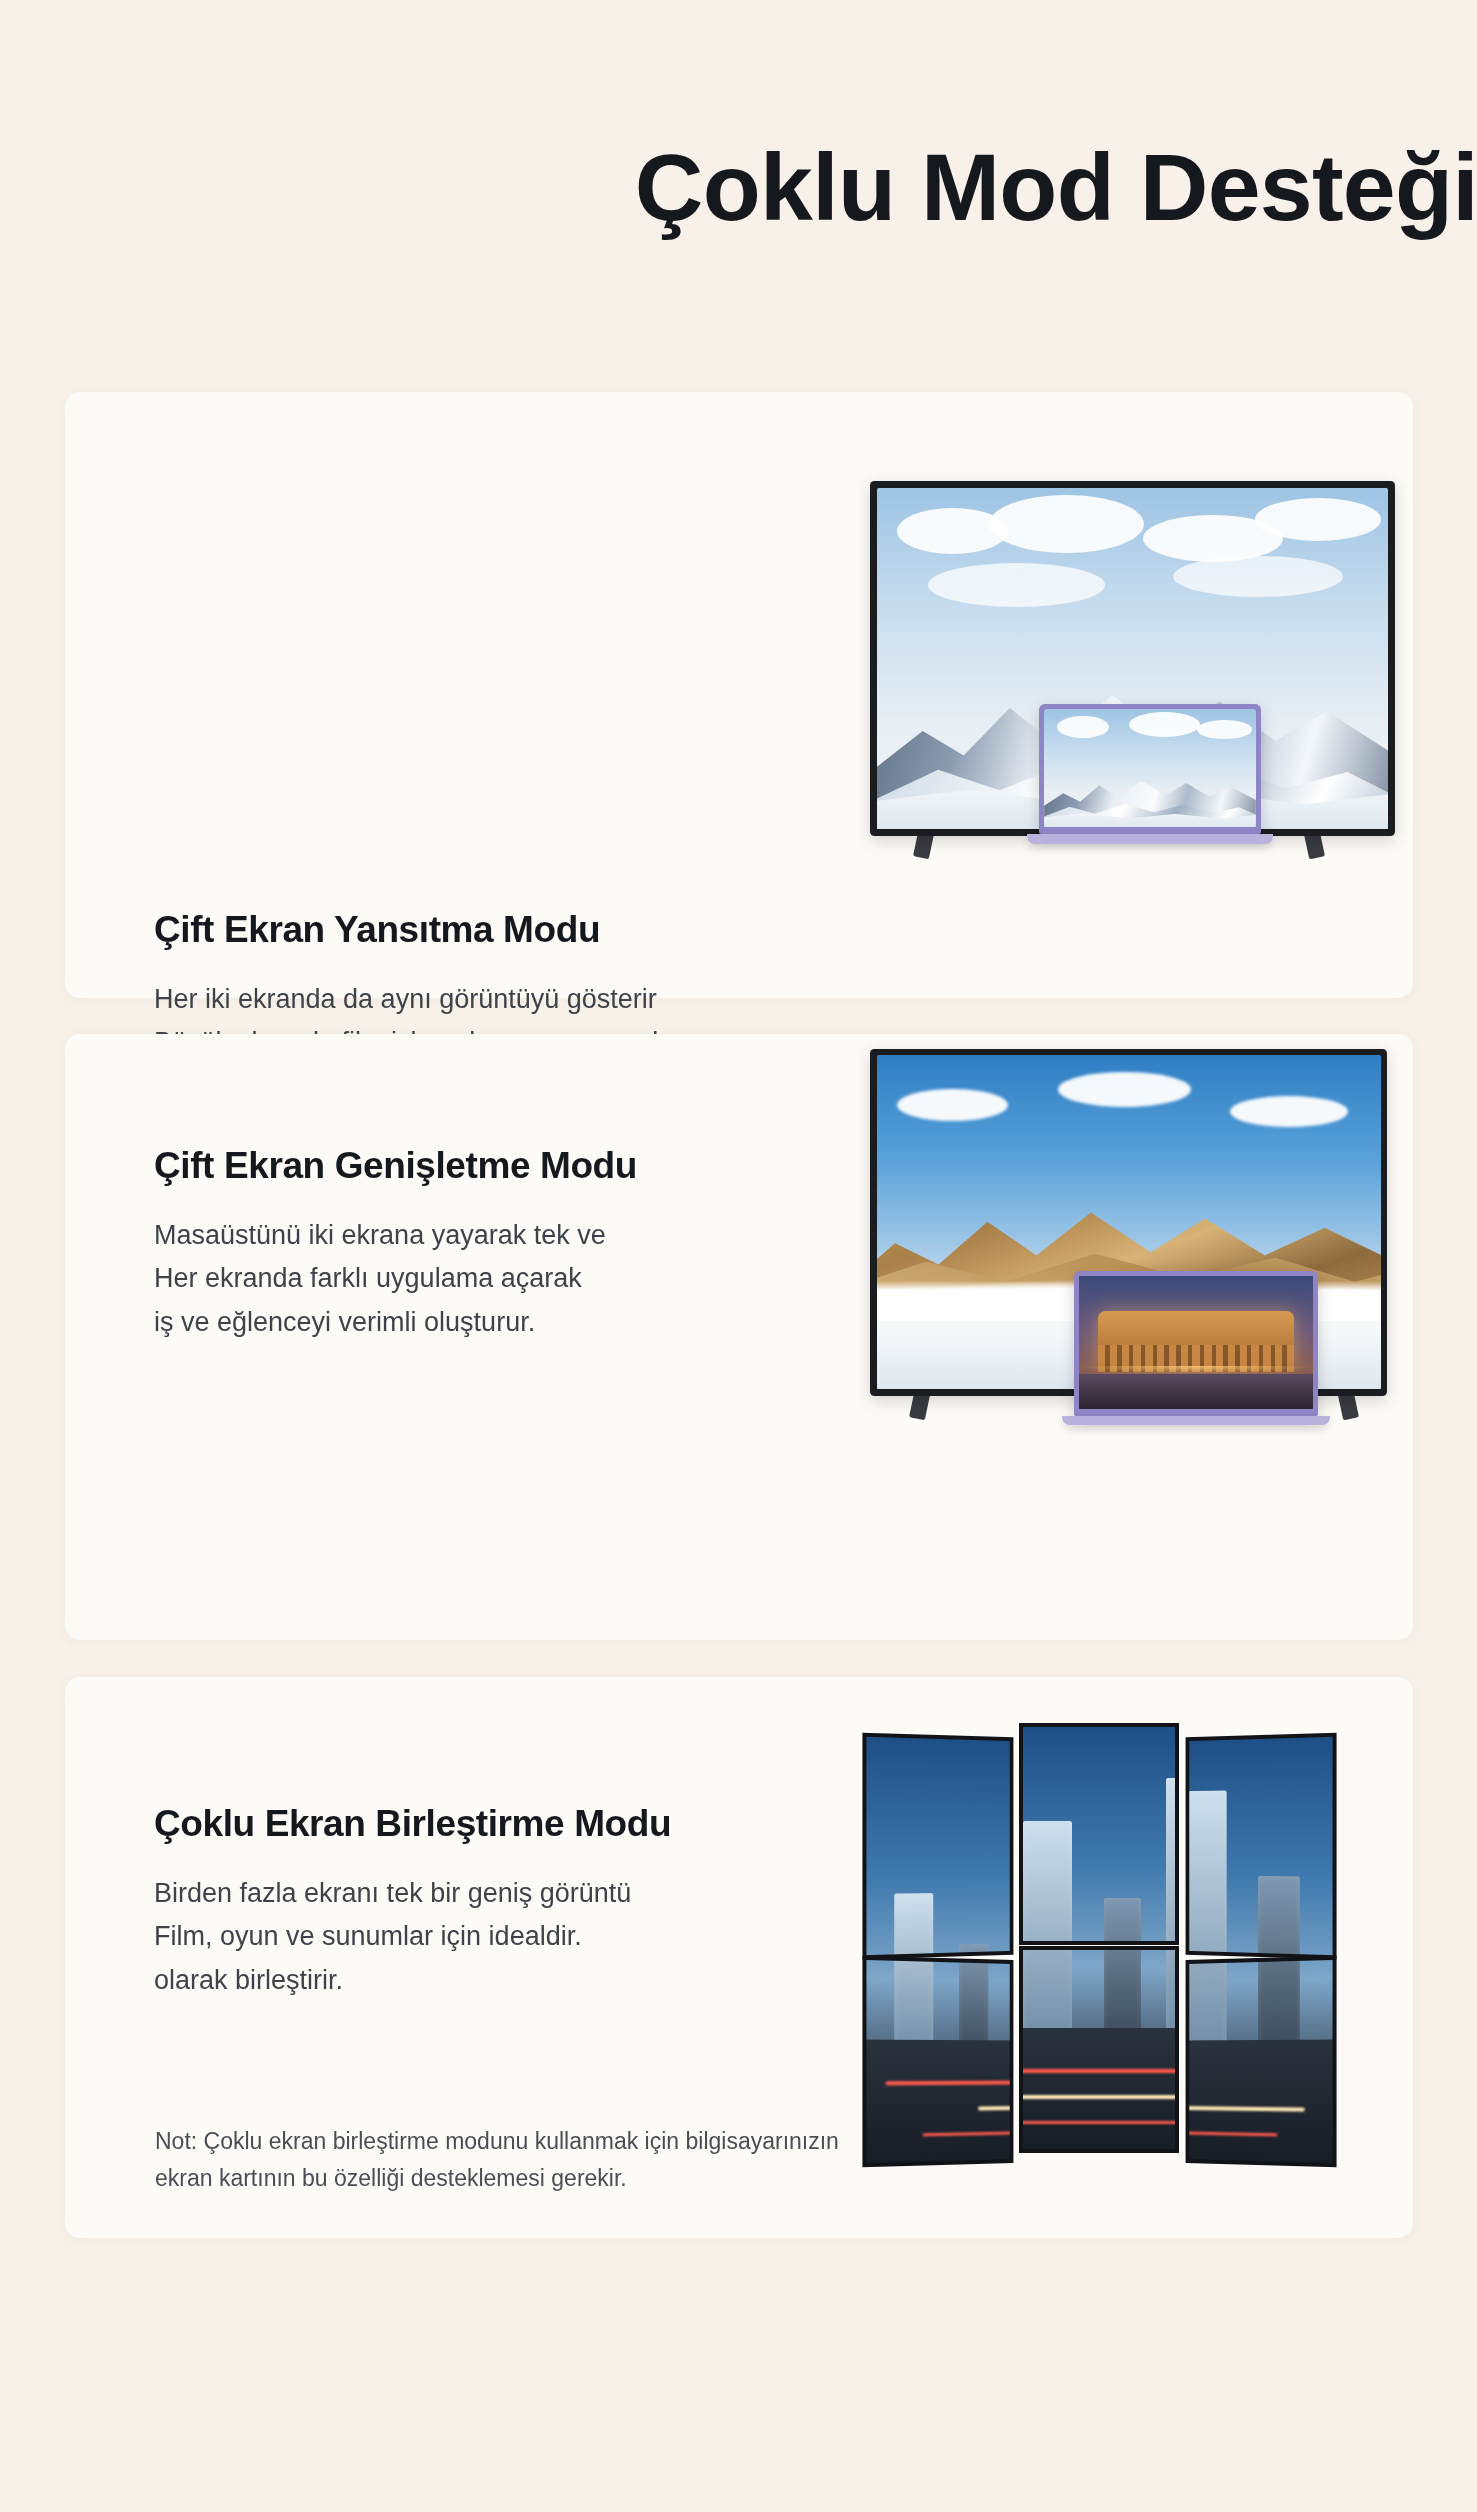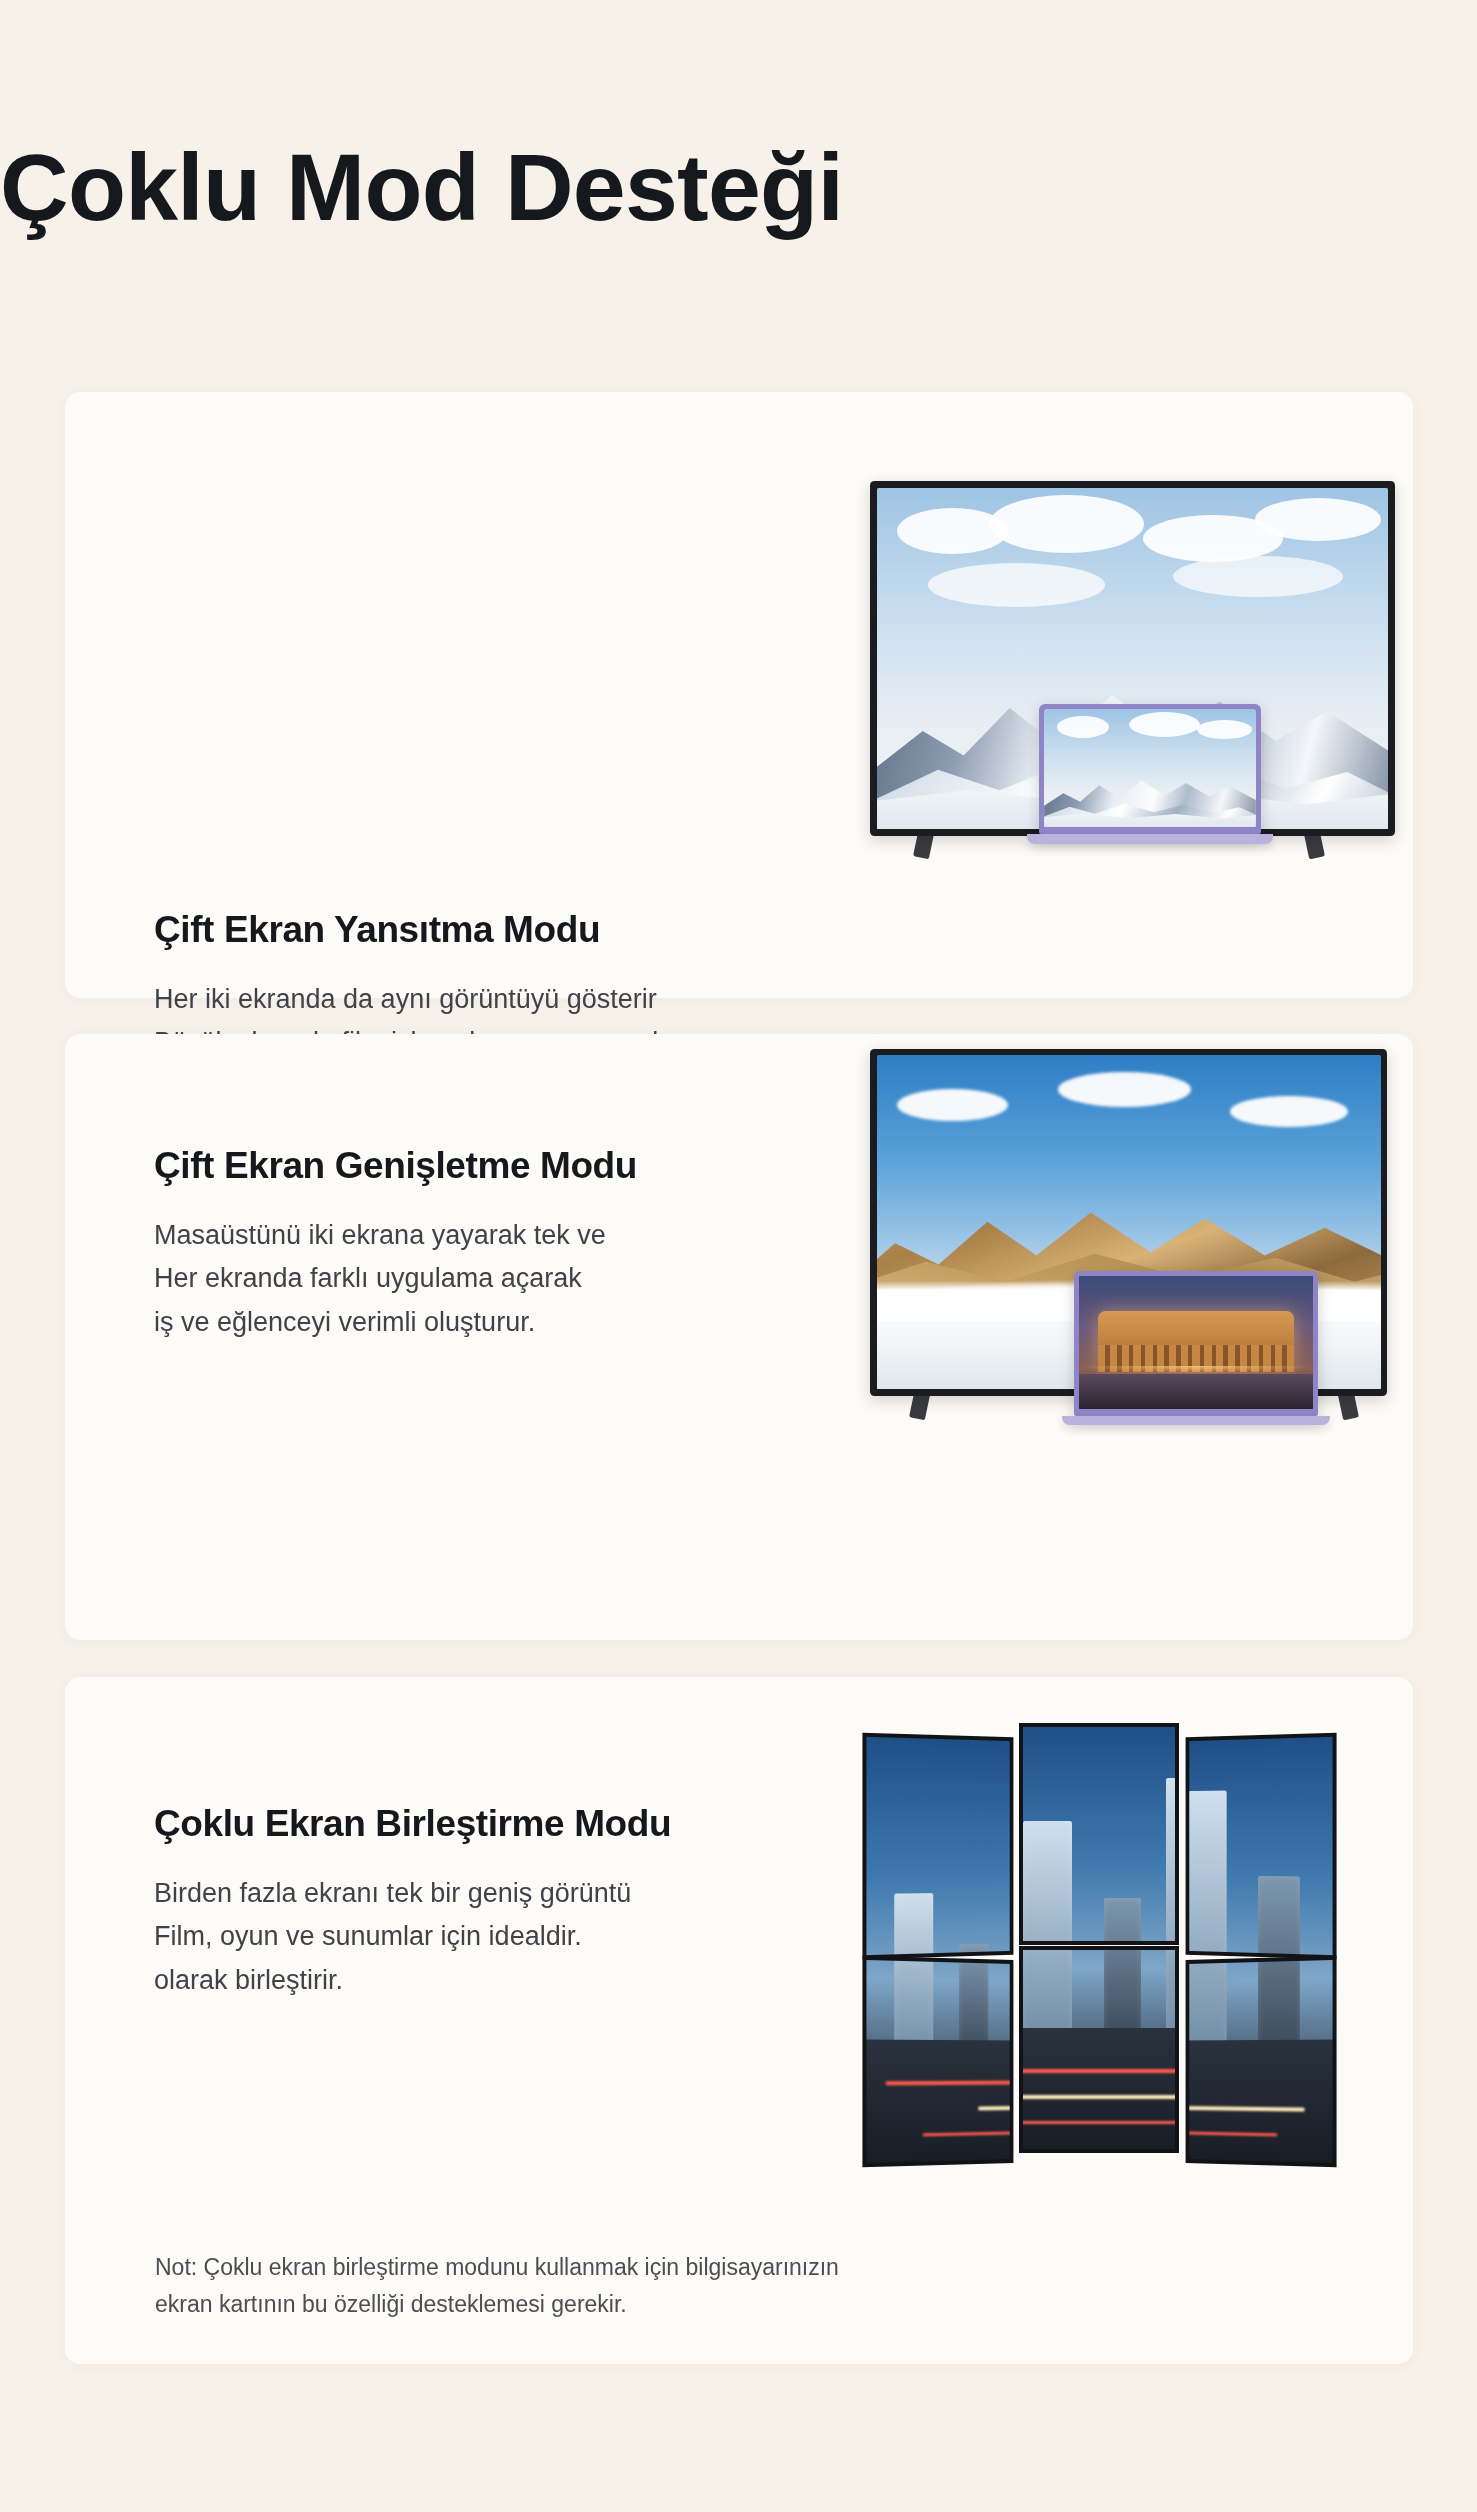--- a/index.html
+++ b/index.html
@@ -13,41 +13,41 @@
   .page {
     position:relative;
     width:1478px;
     height:2512px;
     background:#f7f1ea;
     overflow:hidden;
   }
 
   
   .page-title {
-    text-align:left;
+    text-align:right;
     font-size:95px;
     line-height:1;
     font-weight:700;
     color:#15181c;
     letter-spacing:-0.7px;
     padding-top:140px;
   }
 
   
   .card {
     position:absolute;
     left:65px;
     width:1348px;
     background:#fdfbf8;
     border-radius:15px;
     box-shadow:0 1.5px 10.3px rgba(120,100,80,0.05);
   }
   #card-mirror   { top:392px;  height:606px; }
   #card-extend   { top:1034px; height:606px; }
-  #card-multi    { top:1677px; height:687px; }
+  #card-multi    { top:1677px; height:561px; }
 
   .card-text {
     position:absolute;
     left:89px;
   }
   .card-heading {
     font-size:37px;
     font-weight:700;
     color:#15181c;
     letter-spacing:-0.4px;

